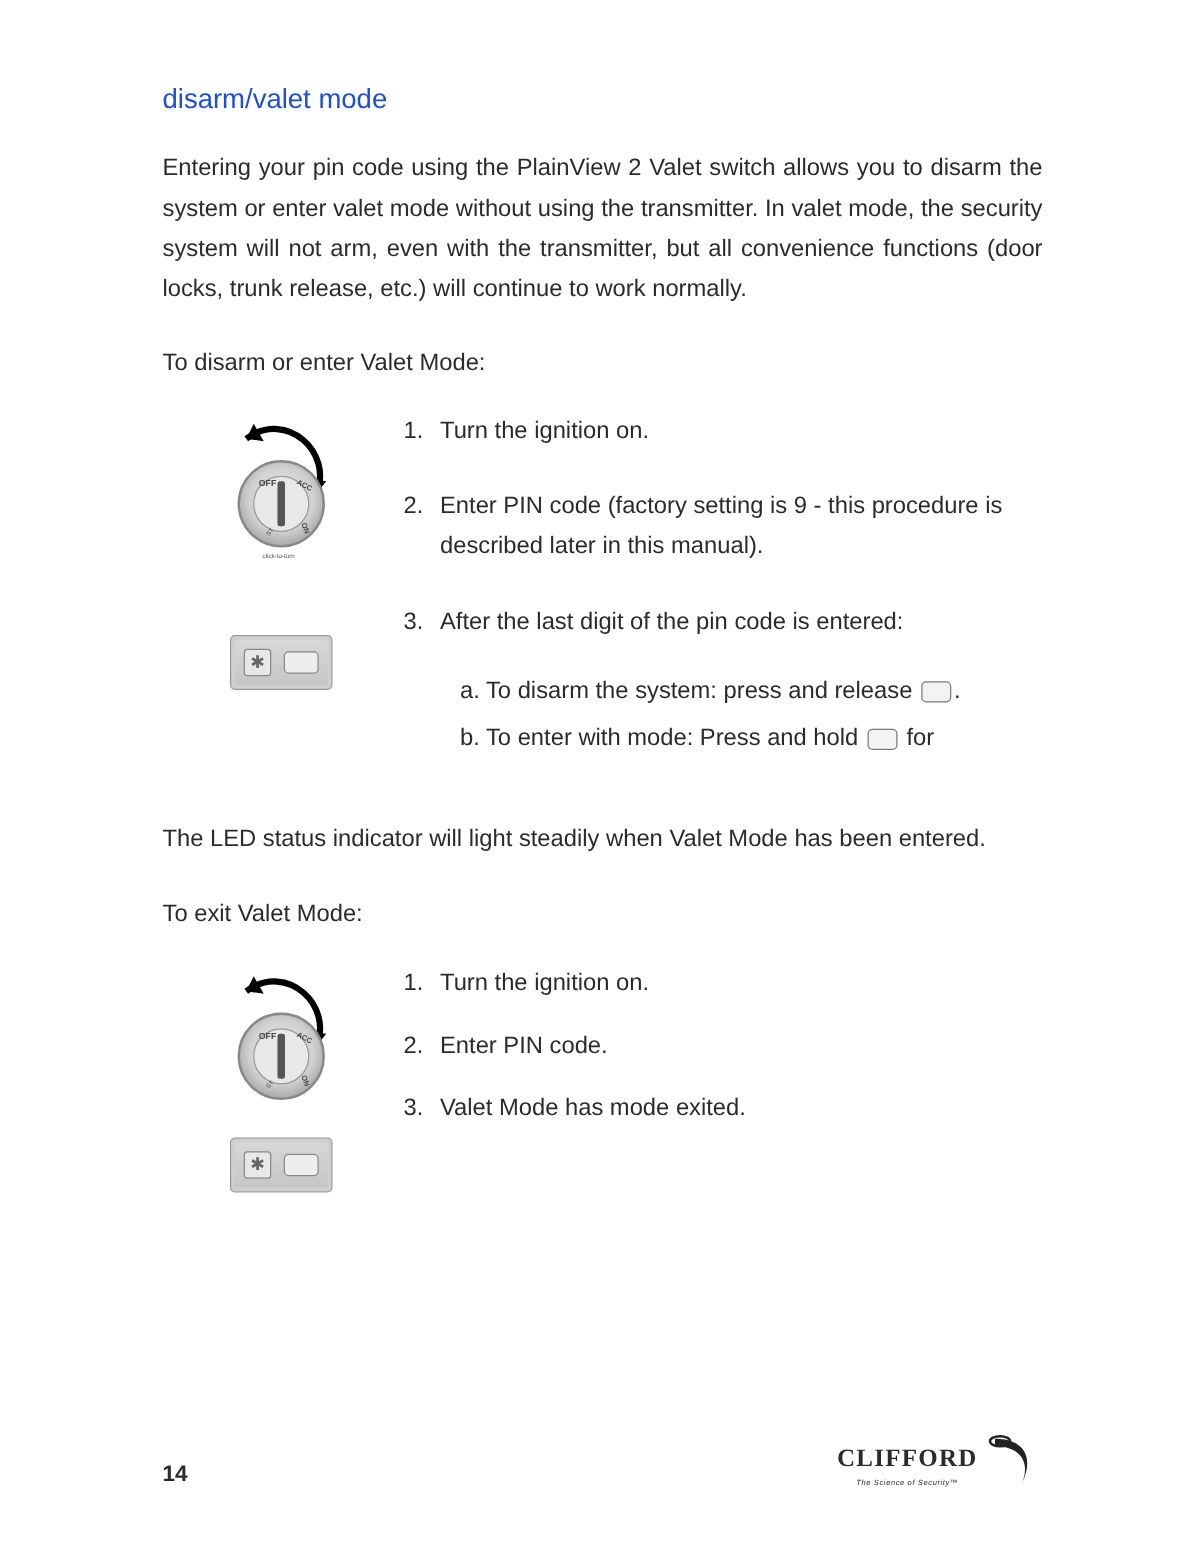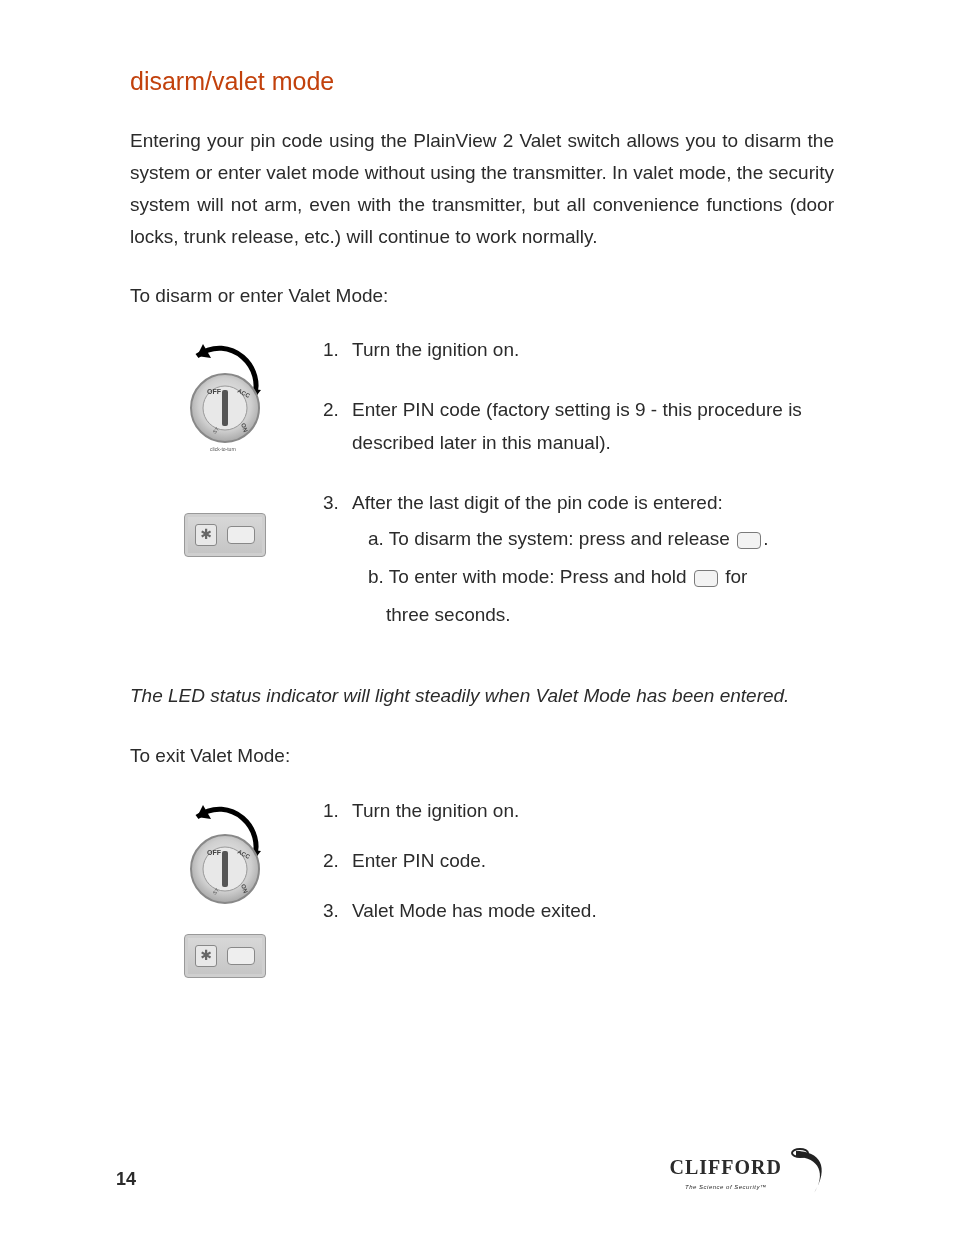--- a/index.html
+++ b/index.html
@@ -10,22 +10,22 @@
     padding: 60px 120px 40px 130px;
     font-size: 19px;
     line-height: 1.7;
     width: 954px;
     height: 1235px;
     box-sizing: border-box;
     position: relative;
   }
   h2.section-title {
     font-weight: 300;
-    font-size: 25px;
-    color: #c2410c;
+    font-size: 22px;
+    color: #1d4ed8;
     margin: 0 0 22px 0;
   }
   p.intro {
     text-align: justify;
     margin: 0 0 26px 0;
   }
   p.lead {
     margin: 0 0 22px 0;
   }
   .block {
@@ -49,21 +49,21 @@
     padding-left: 24px;
   }
   ol.steps > li {
     margin-bottom: 28px;
     padding-left: 8px;
   }
   ol.steps.tight > li {
     margin-bottom: 18px;
   }
   .sub {
-    margin-top: 1px;
+    margin-top: 20px;
     padding-left: 16px;
     line-height: 2;
   }
   .btn-icon {
     display: inline-block;
     width: 22px;
     height: 15px;
     border: 1.5px solid #7a7a7a;
     border-radius: 4px;
     background: #f3f3f3;
@@ -94,21 +94,21 @@
   .switch-icon .pad {
     width: 26px;
     height: 16px;
     border: 1px solid #888;
     border-radius: 4px;
     background: #eee;
   }
   .footer {
     position: absolute;
     bottom: 40px;
-    left: 116px;
+    left: 130px;
     right: 120px;
     display: flex;
     justify-content: space-between;
     align-items: flex-end;
     gap: 20px;
   }
   .pagenum {
     font-weight: 700;
     font-size: 18px;
   }
@@ -129,21 +129,20 @@
     letter-spacing: 0.5px;
     display:block;
     text-align:center;
     margin-top:-2px;
     font-style: italic;
     font-weight: 400;
   }
   .status {
     margin: 4px 0 28px 0;
     text-align: justify;
-    font-style: italic;
   }
   .exit-line3 { text-align: justify; }
 </style>
 </head>
 <body>
 
 <h2 class="section-title">disarm/valet mode</h2>
 
 <p class="intro">Entering your pin code using the PlainView 2 Valet switch allows you to disarm the system or enter valet mode without using the transmitter. In valet mode, the security system will not arm, even with the transmitter, but all convenience functions (door locks, trunk release, etc.) will continue to work normally.</p>
 
@@ -183,21 +182,20 @@
       <li>Turn the ignition on.</li>
       <li>Enter PIN code (factory setting is 9 - this procedure is described later in this manual).</li>
       <li>
         <span>After the last digit of the pin code is entered:</span>
         <div class="sub">
           <div>
             <span>a. To disarm the system: press and release </span><span class="btn-icon"></span><span>.</span>
           </div>
           <div>
             <span>b. To enter with mode: Press and hold </span><span class="btn-icon"></span><span> for</span>
-            <div style="padding-left:18px;">three seconds.</div>
           </div>
         </div>
       </li>
     </ol>
   </div>
 </div>
 
 <p class="status">The LED status indicator will light steadily when Valet Mode has been entered.</p>
 
 <p class="lead">To exit Valet Mode:</p>

